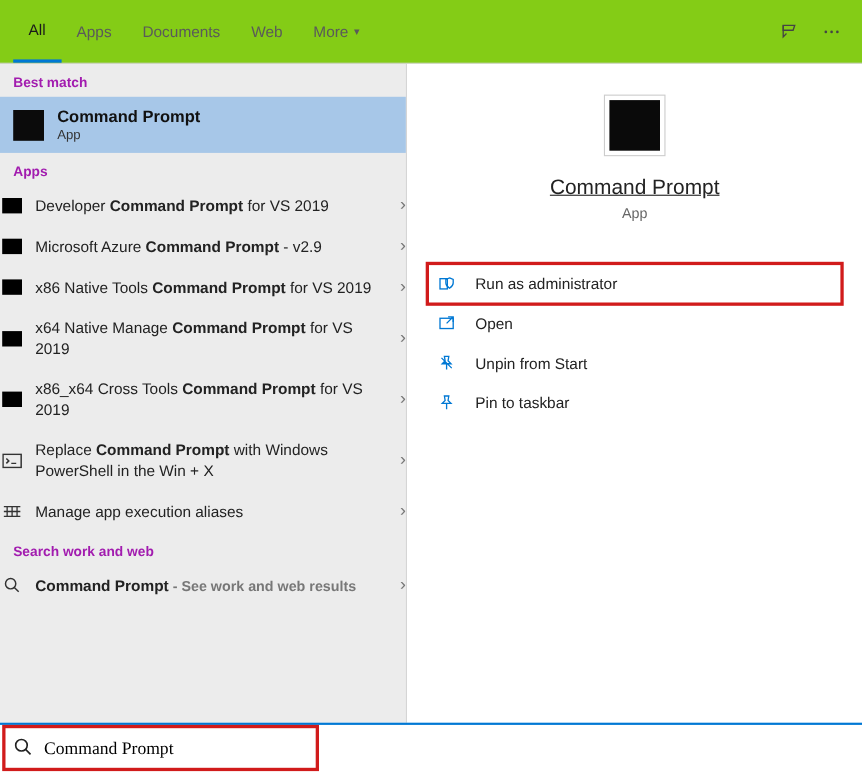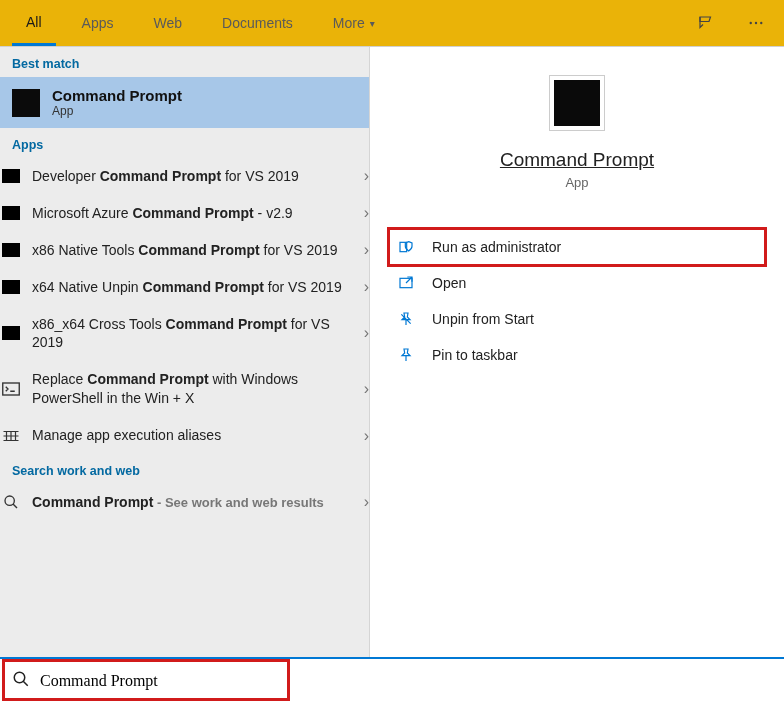--- a/index.html
+++ b/index.html
@@ -1,29 +1,29 @@
 <!DOCTYPE html>
 <html><head>
 <meta charset="utf-8">
 <style>
 * { margin: 0; padding: 0; box-sizing: border-box; font-family: "Segoe UI", Arial, sans-serif; }
 body { width: 784px; height: 703px; background: #fff; overflow: hidden; position: relative; }
 
-.tabs { display: flex; align-items: center; height: 47px; background: #eab308; border-bottom: 1px solid #d0d0d0; padding: 0 12px; gap: 12px; }
+.tabs { display: flex; align-items: center; height: 58px; background: #84cc16; border-bottom: 1px solid #d0d0d0; padding: 0 12px; }
 .tab { padding: 0 14px; height: 100%; display: flex; align-items: center; font-size: 14px; color: #5a5a5a; cursor: pointer; }
 .tab.active { color: #1a1a1a; border-bottom: 3px solid #0078d4; font-weight: 400; }
 .tab .chev { margin-left: 5px; font-size: 10px; }
 .tabs-spacer { flex: 1; }
 .tabs-icon { width: 32px; height: 32px; display: flex; align-items: center; justify-content: center; color: #444; cursor: pointer; margin-left: 6px; }
 
 .content { display: flex; height: 611px; }
 .left { width: 370px; background: #ececec; border-right: 1px solid #d5d5d5; overflow: hidden; display: flex; flex-direction: column; }
 .right { flex: 1; background: #fff; padding: 28px 20px 0 20px; position: relative; }
 
-.section-hdr { font-size: 12.5px; font-weight: 600; color: #0369a1; padding: 10px 12px 6px 12px; }
+.section-hdr { font-size: 12.5px; font-weight: 600; color: #a21caf; padding: 10px 12px 6px 12px; }
 .best-match { display: flex; align-items: center; background: #a7c7e8; padding: 10px 12px; }
 .cmd-tile { width: 28px; height: 28px; background: #0b0b0b; margin-right: 12px; flex-shrink: 0; }
 .best-match .title { font-weight: 700; font-size: 15px; color: #111; }
 .best-match .sub { font-size: 12px; color: #333; }
 
 .list-item { display: flex; align-items: center; padding: 9px 0; cursor: pointer; }
 .list-item .icon-slot { width: 22px; height: 18px; margin-right: 10px; flex-shrink: 0; color: #333; display: flex; align-items: center; justify-content: center; }
 .list-item .text { flex: 1; font-size: 14px; color: #222; line-height: 1.35; }
 .list-item .text .hint { color: #777; font-size: 13px; font-weight: bold; }
 .list-item .chev { color: #777; font-size: 16px; margin-left: 8px; }
@@ -47,22 +47,22 @@
 .search-box-hl { border: 3px solid #d11b1b; position: absolute; left: 2px; bottom: 2px; width: 288px; height: 42px; pointer-events: none; }
 
 .left-scroll { flex:1; overflow:hidden; }
 </style>
 </head>
 <body>
 
 <div class="tabs">
   <div class="tab active">All</div>
   <div class="tab">Apps</div>
+  <div class="tab">Documents</div>
   <div class="tab">Web</div>
-  <div class="tab">Documents</div>
   <div class="tab">
       <span>More</span>
       <span class="chev">▾</span>
     </div>
   <div class="tabs-spacer"></div>
   <div class="tabs-icon">
     <svg width="18" height="18" viewBox="0 0 24 24" fill="none" stroke="currentColor" stroke-width="1.6">
         <path d="M4 4h14l-2 6H4z"></path>
         <path d="M4 4v14l4-4"></path>
       </svg>
@@ -108,21 +108,21 @@
       <span class="icon-slot">
             <span class="black-sq"></span>
           </span>
       <div class="text"><span>x86 Native Tools </span><b>Command Prompt</b><span> for VS 2019</span></div>
       <span class="chev">›</span>
     </div>
     <div class="list-item">
       <span class="icon-slot">
             <span class="black-sq"></span>
           </span>
-      <div class="text"><span>x64 Native Unpin </span><b>Command Prompt</b><span> for VS 2019</span></div>
+      <div class="text"><span>x64 Native Manage </span><b>Command Prompt</b><span> for VS 2019</span></div>
       <span class="chev">›</span>
     </div>
     <div class="list-item">
       <span class="icon-slot">
             <span class="black-sq"></span>
           </span>
       <div class="text"><span>x86_x64 Cross Tools </span><b>Command</b><span> </span><b>Prompt</b><span> for VS 2019</span></div>
       <span class="chev">›</span>
     </div>
 

